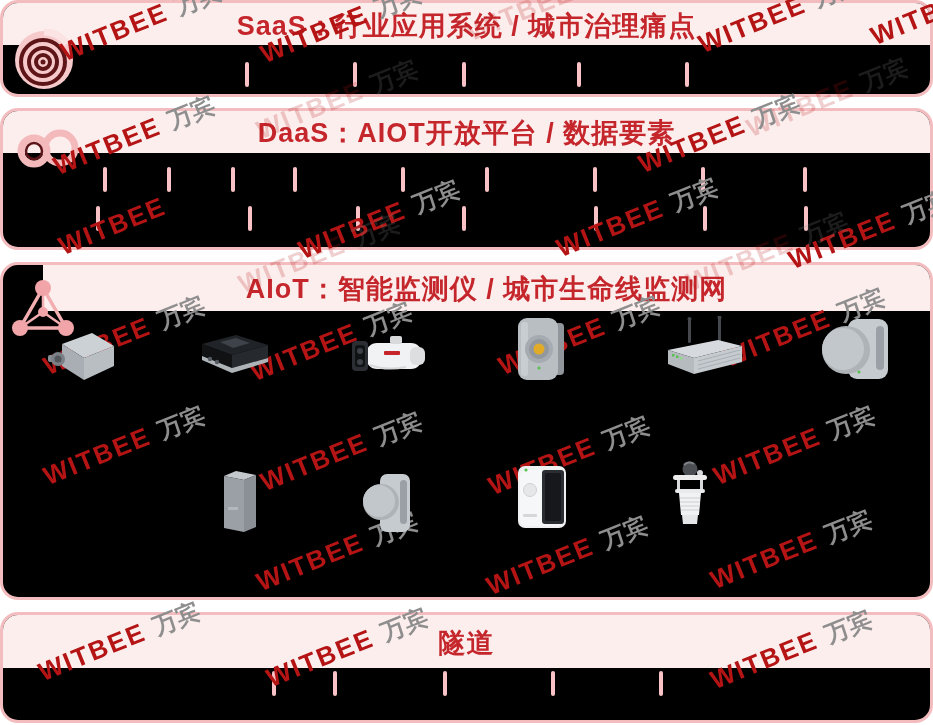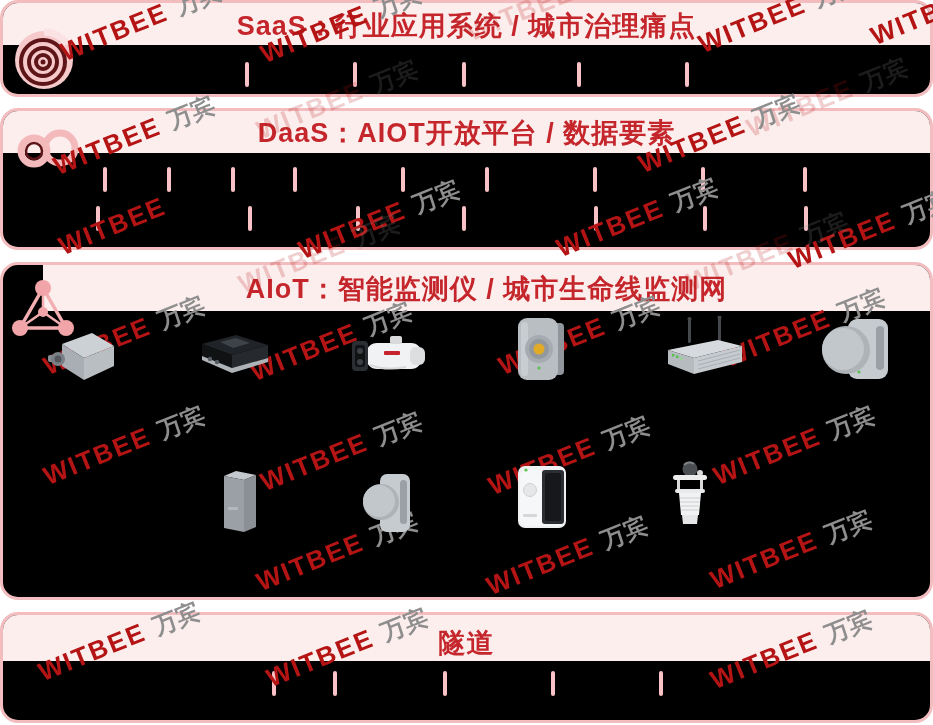--- a/index.html
+++ b/index.html
@@ -19,21 +19,21 @@
     font-size:27px;font-weight:bold;color:#c4262b;letter-spacing:1px;white-space:nowrap;
     position:relative;z-index:4;
   }
   #s-saas{top:0;height:97px;}
   #s-saas .sec-header{height:41px;padding-bottom:1px;}
   #s-daas{top:108px;height:142px;}
   #s-daas .sec-header{height:40px;padding-bottom:2px;}
   #s-aiot{top:262px;height:338px;padding-left:40px;}
   #s-aiot .sec-header{height:42px;padding-bottom:4px;}
   #s-tunnel{top:612px;height:111px;}
-  #s-tunnel .sec-header{height:46px;}
+  #s-tunnel .sec-header{height:46px;padding-bottom:7px;}
   .bar{
     position:absolute;width:4px;height:25px;border-radius:2px;background:#f8c2c6;z-index:2;
   }
   .wm{
     position:absolute;transform:rotate(-22deg);transform-origin:left center;
     white-space:nowrap;z-index:3;pointer-events:none;
   }
   .wm .wm-brand{font-size:26px;font-weight:800;letter-spacing:2px;color:#b41414;}
   .wm .wm-cn{font-size:24px;font-weight:700;color:#8e8e8e;margin-left:10px;}
   .wm.faint{opacity:.2;}

